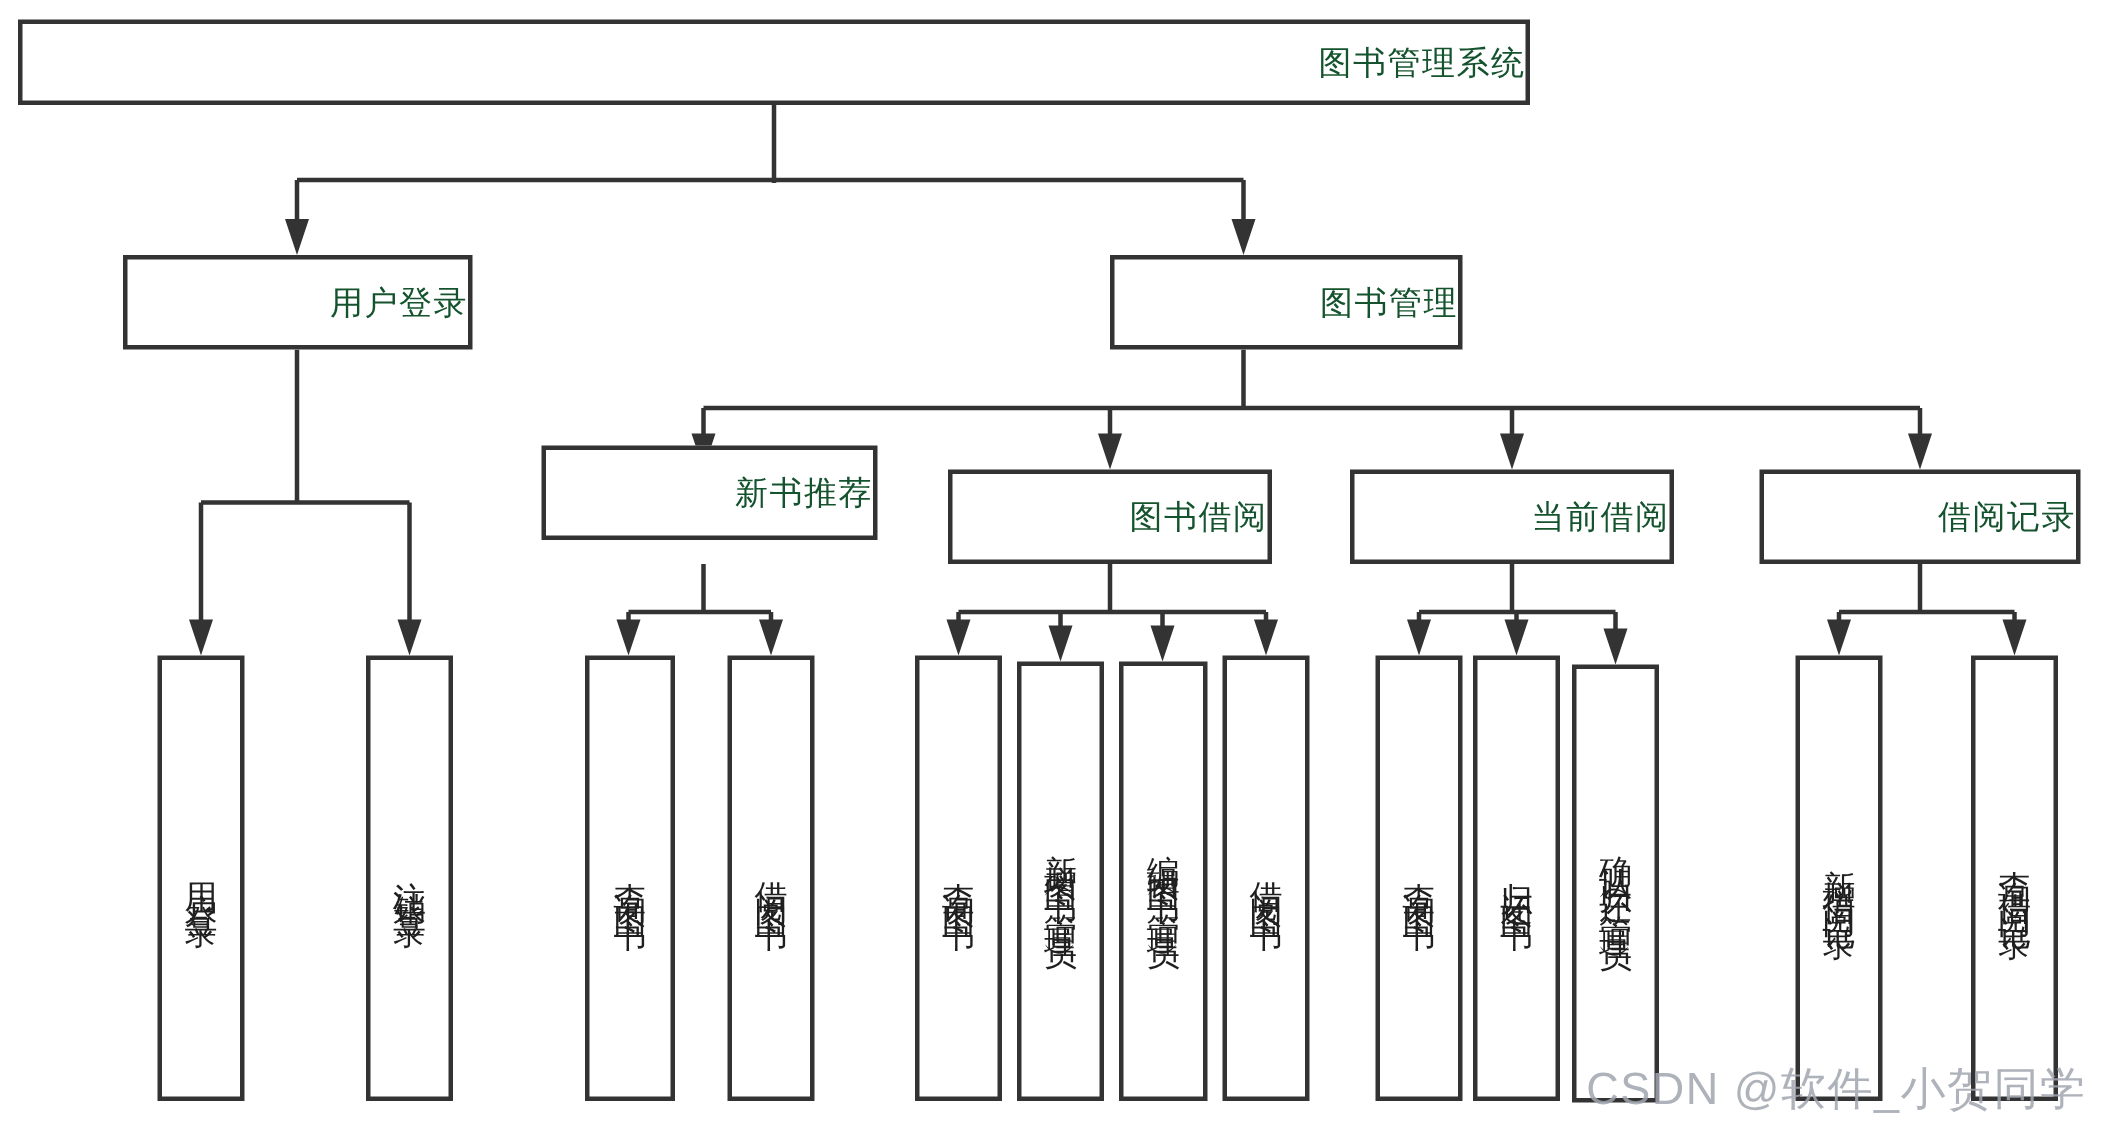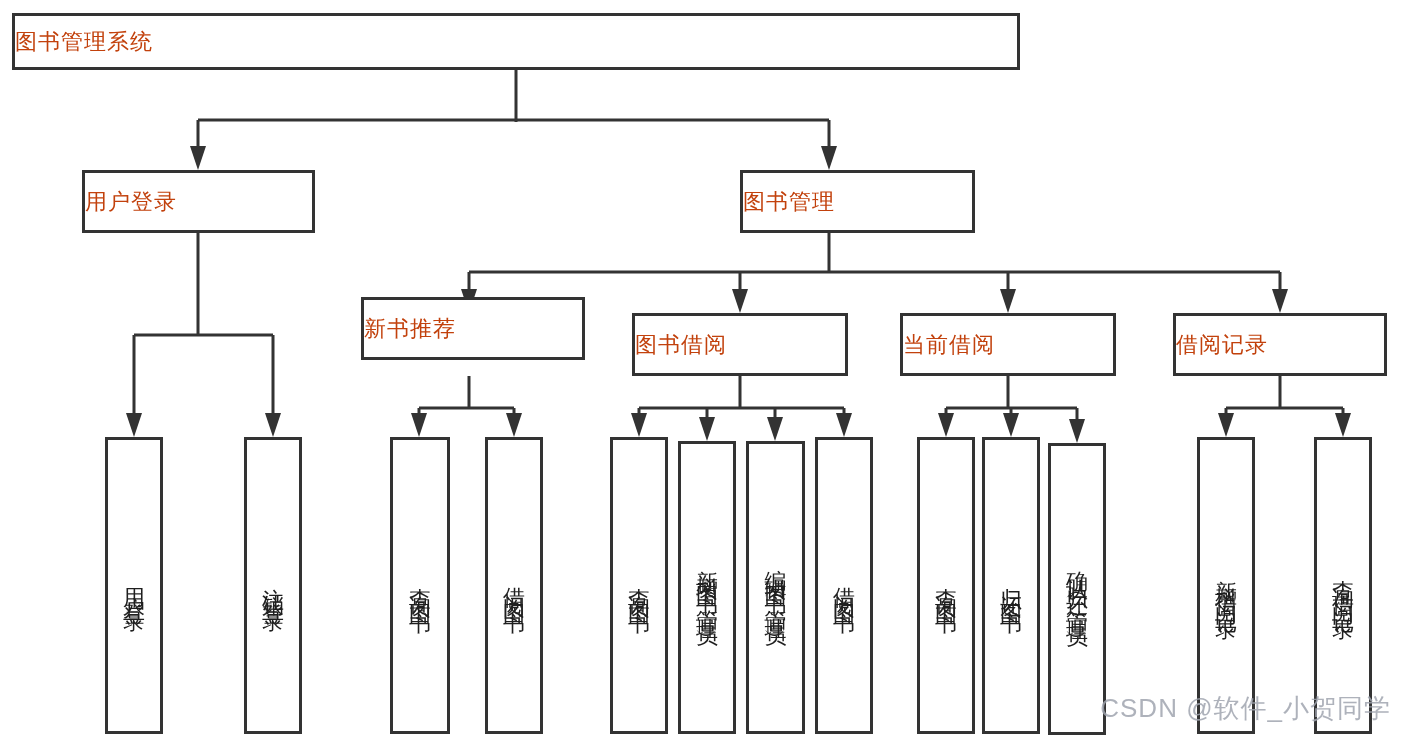--- a/index.html
+++ b/index.html
@@ -20,23 +20,23 @@
     left: 0; top: 0;
     width: 1405px; height: 747px;
     z-index: 0;
   }
   .hbox {
     position: absolute;
     background: #ffffff;
     border: 3px solid #333333;
     display: flex;
     align-items: center;
-    justify-content: flex-start;
+    justify-content: flex-end;
     font-size: 22px;
-    color: #c2410c;
+    color: #14532d;
     letter-spacing: 1px;
     z-index: 1;
     box-sizing: border-box;
   }
   .vbox {
     position: absolute;
     background: #ffffff;
     border: 3px solid #333333;
     display: flex;
     align-items: center;
@@ -71,22 +71,22 @@
   .l-bb-borrow  { left: 815px;  top: 437px; width: 58px; height: 297px; }
   .l-cb-query   { left: 917px;  top: 437px; width: 58px; height: 297px; }
   .l-cb-return  { left: 982px;  top: 437px; width: 58px; height: 297px; }
   .l-cb-confirm { left: 1048px; top: 443px; width: 58px; height: 292px; }
   .l-br-add     { left: 1197px; top: 437px; width: 58px; height: 297px; }
   .l-br-query   { left: 1314px; top: 437px; width: 58px; height: 297px; }
 
   #watermark {
     position: absolute;
     right: 14px;
-    bottom: 21px;
-    font-size: 26px;
+    bottom: 0;
+    font-size: 30px;
     color: rgba(160, 165, 175, 0.85);
     letter-spacing: 1px;
     z-index: 2;
   }
 </style>
 </head>
 <body>
 
 <div id="canvas">
 

